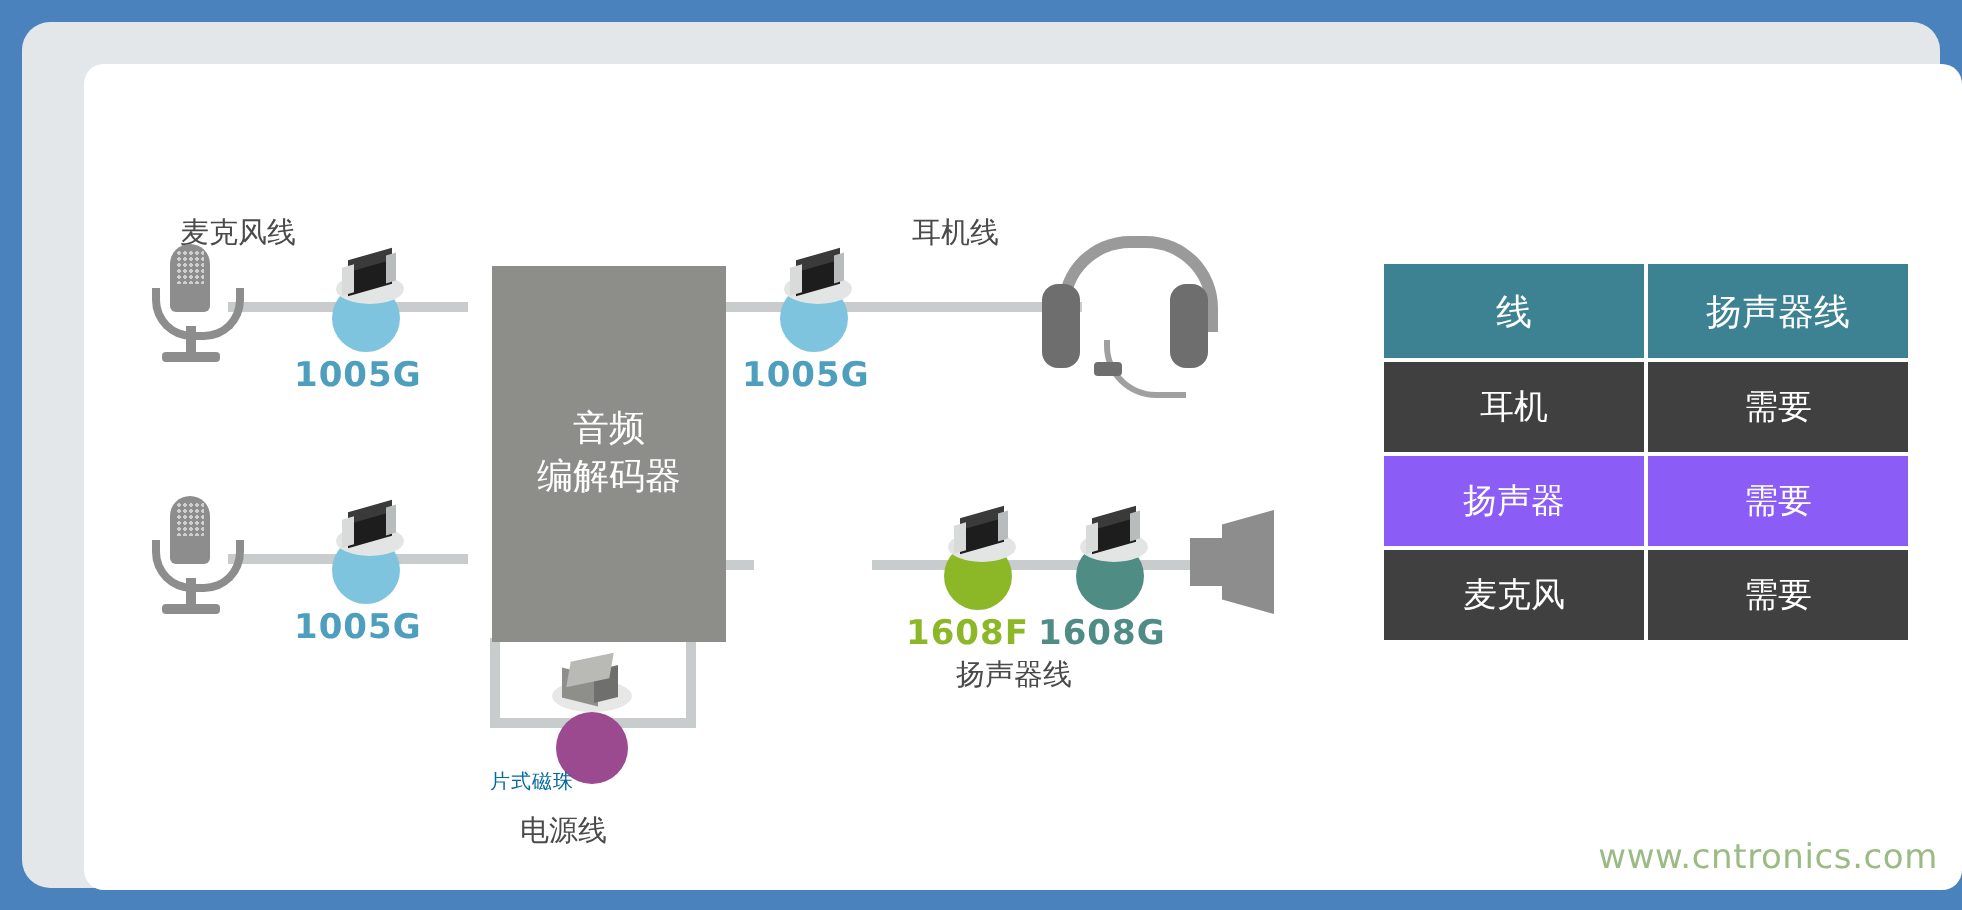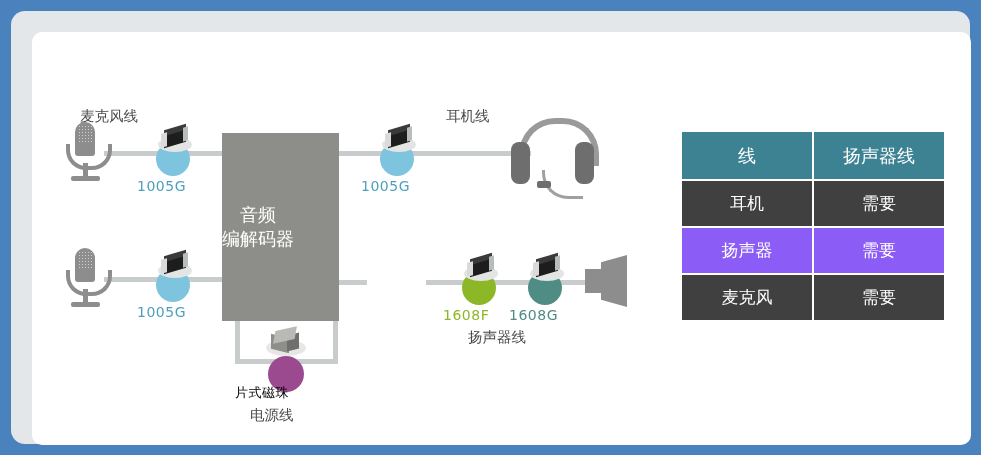--- a/index.html
+++ b/index.html
@@ -11,33 +11,33 @@
   }
   #frame{
     position:absolute;left:0;top:0;width:981px;height:455px;
     background:#4a82bd;
   }
   #bevel{
     position:absolute;left:11px;top:11px;width:959px;height:433px;
     background:#e4e7ea;border-radius:14px;
   }
   #canvas{
-    position:absolute;left:21px;top:21px;width:939px;height:413px;
+    position:absolute;left:31px;top:21px;width:939px;height:413px;
     background:#ffffff;border-radius:10px;overflow:hidden;
   }
   .wire{position:absolute;background:#c9cccd;height:5px;}
   .wire-v{position:absolute;background:#c9cccd;width:5px;}
   .lbl{position:absolute;white-space:nowrap;color:#4a4a4a;font-size:14.5px;}
-  .part-lbl{position:absolute;white-space:nowrap;font-size:14px;font-weight:normal;letter-spacing:.5px;}
+  .part-lbl{position:absolute;white-space:nowrap;font-size:17px;font-weight:bold;letter-spacing:.5px;}
 
   
   .block{
     position:absolute;background:#8d8d89;color:#ffffff;
-    display:flex;align-items:center;justify-content:flex-start;
-    text-align:center;line-height:1.32;
+    display:flex;align-items:center;justify-content:center;
+    text-align:center;line-height:1.32;margin-left:14px;
   }
   #codec{left:190px;top:101px;width:117px;height:188px;font-size:18px;}
   #ampd{left:331px;top:222px;width:65px;height:56px;font-size:15px;}
 
   
   .chip{position:absolute;width:34px;height:26px;}
   .chip .shadow{
     position:absolute;left:0;top:9px;width:34px;height:15px;
     background:#e3e5e4;border-radius:50%;
   }
@@ -221,21 +221,21 @@
         <div class="horn"></div>
       </div>
 
       <div class="dot" style="left:236px;top:324px;width:36px;height:36px;background:#9c4a8f;"></div>
       <div class="bead" style="left:234px;top:296px;">
         <div class="shadow"></div>
         <div class="side"></div>
         <div class="front"></div>
         <div class="top"></div>
       </div>
-      <div class="part-lbl" style="left:203px;top:352px;color:#000000;font-size:13px;font-weight:normal;">片式磁珠</div>
+      <div class="part-lbl" style="left:203px;top:352px;color:#0369a1;font-size:10px;font-weight:normal;">片式磁珠</div>
 
       <table id="tbl">
         <tbody>
           <tr class="head">
             <td>线</td>
             <td>扬声器线</td>
           </tr>
           <tr class="r-odd">
             <td>耳机</td>
             <td>需要</td>
@@ -244,16 +244,17 @@
             <td>扬声器</td>
             <td>需要</td>
           </tr>
           <tr class="r-odd">
             <td>麦克风</td>
             <td>需要</td>
           </tr>
         </tbody>
       </table>
 
+      <div id="wm">www.cntronics.com</div>
 
     </div>
   </div>
 </div>
 
 </body></html>

